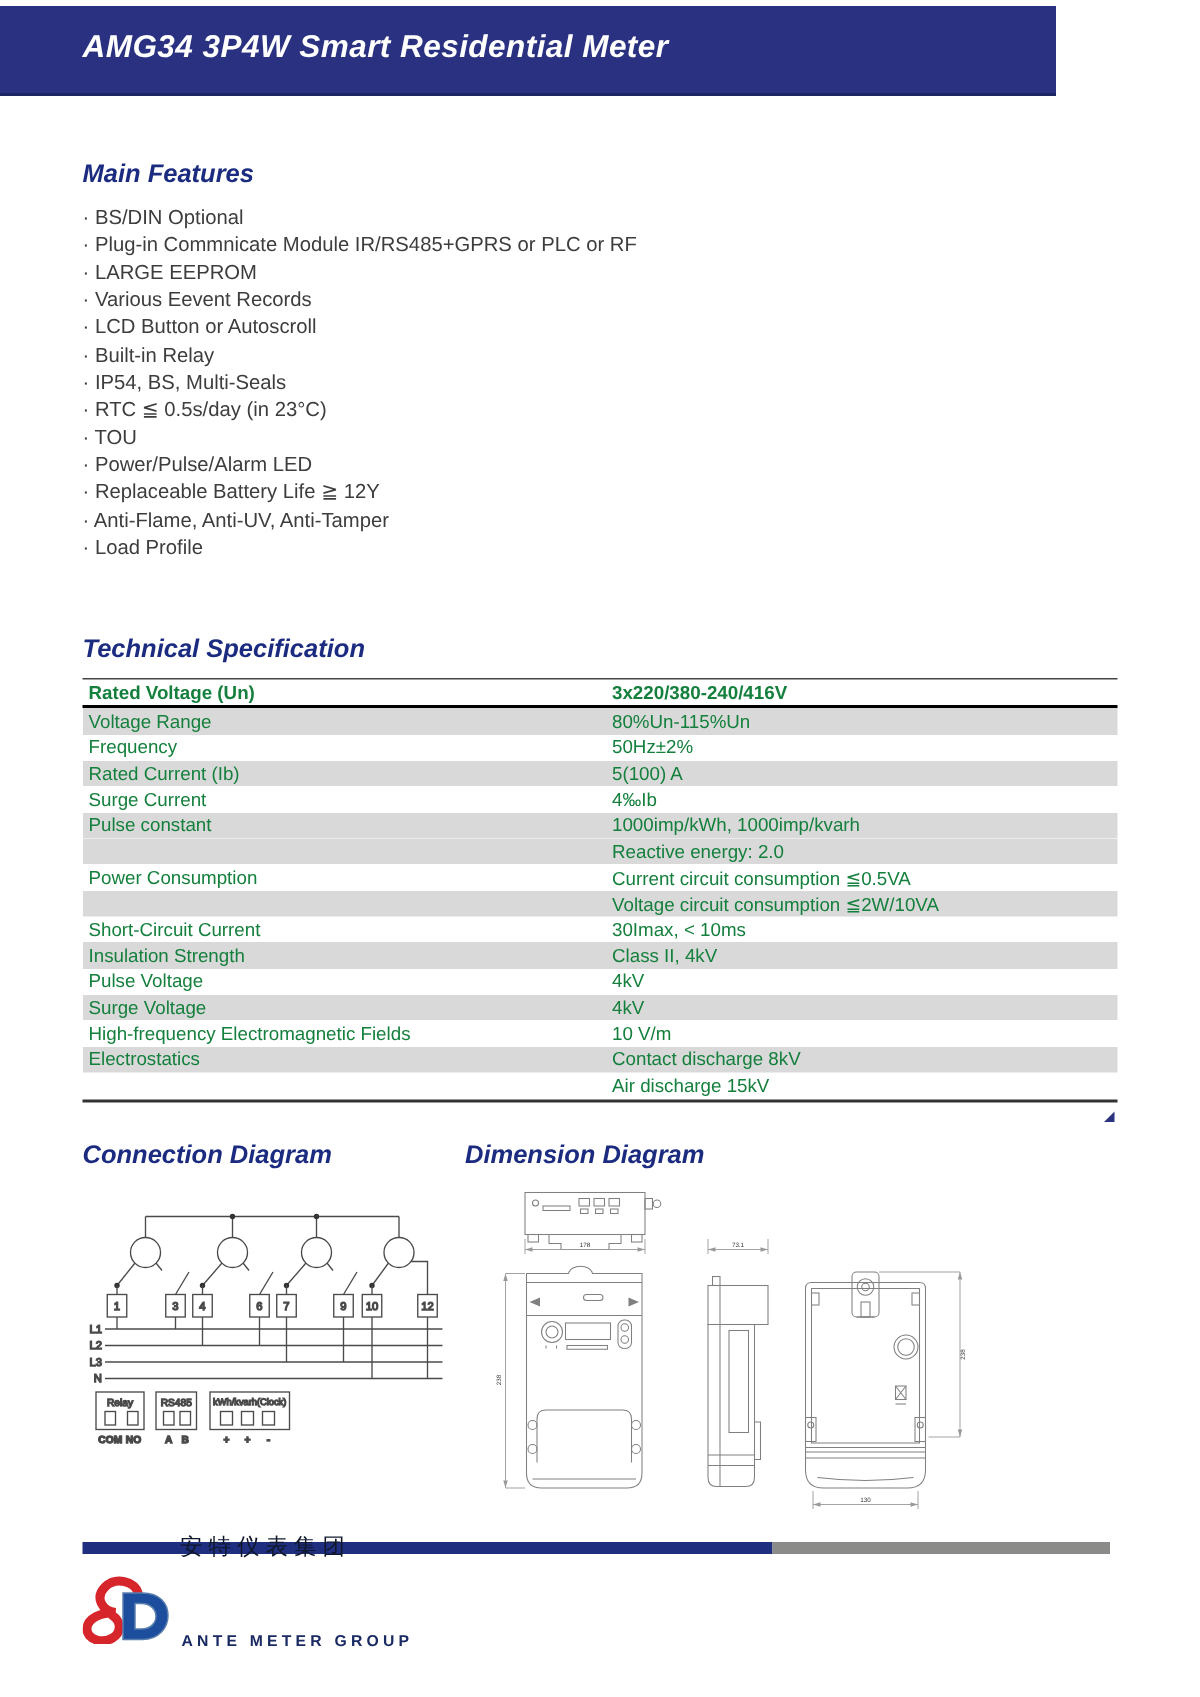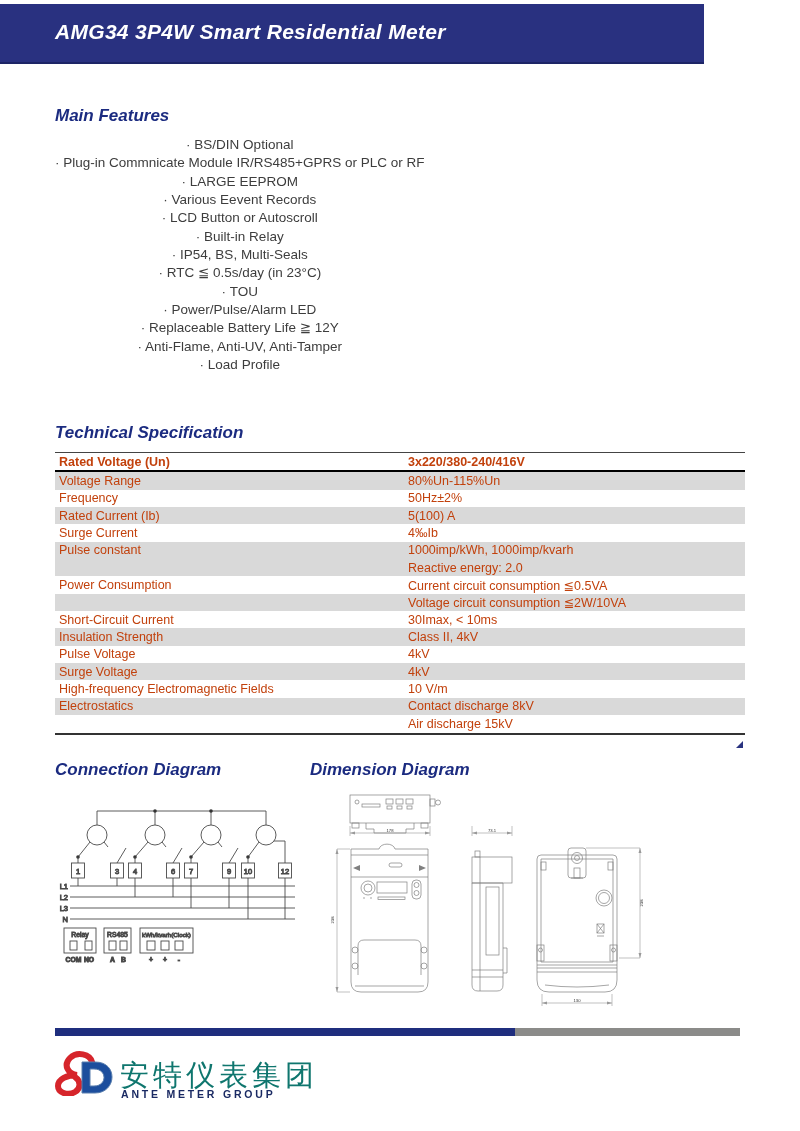--- a/index.html
+++ b/index.html
@@ -8,45 +8,45 @@
   
   .band{position:absolute;left:0;top:4px;width:704px;height:58px;background:#293180;
         border-bottom:2px solid #1d2566;}
   .band .title{position:absolute;left:55px;top:16px;color:#fff;font-size:21px;
         font-weight:bold;font-style:italic;letter-spacing:.3px;}
   
   .sec{position:absolute;left:55px;margin:0;font-size:17px;font-weight:bold;
        font-style:italic;color:#1b2b80;}
   
   .features{position:absolute;left:55px;top:136px;margin:0;padding:0;list-style:none;}
-  .features li{font-size:13.5px;line-height:18.35px;color:#3d3d3d;text-align:center;}
+  .features li{font-size:13.5px;line-height:18.35px;color:#3d3d3d;}
   .features li::before{content:"· ";}
   
   .spec{position:absolute;left:55px;top:452px;width:690px;border-collapse:collapse;
         table-layout:fixed;border-top:1px solid #444;border-bottom:2px solid #333;}
-  .spec td{height:17.35px;padding:0 0 0 4px;font-size:12.5px;color:#c2410c;
+  .spec td{height:17.35px;padding:0 0 0 4px;font-size:12.5px;color:#15803d;
         vertical-align:middle;overflow:hidden;white-space:nowrap;}
   .spec td:first-child{width:345px;}
   .spec tr.g{background:#d9d9d9;}
   .spec tr.head td{font-weight:bold;border-bottom:2.5px solid #000;}
   .tri{position:absolute;left:736px;top:741px;width:0;height:0;
        border-left:7px solid transparent;border-bottom:7px solid #2a3380;}
   
   .diagrams{position:absolute;left:0;top:780px;}
   .diagrams text{font-family:"Liberation Sans",sans-serif;fill:#333;}
   .cgrp{stroke:#4a4a4a;stroke-width:0.9;fill:none;}
   .dgrp{stroke:#808080;stroke-width:0.7;fill:none;}
   .dims{stroke:#999;stroke-width:0.6;fill:none;}
   .dimtx{font-size:4.2px;fill:#999;stroke:none;}
   
   .bar-blue{position:absolute;left:55px;top:1028px;width:460px;height:8px;background:#1f2e7e;}
   .bar-gray{position:absolute;left:515px;top:1028px;width:225px;height:8px;background:#8b8b89;}
   .logo-mark{position:absolute;left:55px;top:1050px;}
-  .logo-cn{position:absolute;left:120px;top:1056px;font-size:29px;letter-spacing:4px;
-        color:#0f766e;font-family:"DejaVu Sans",sans-serif;}
+  .logo-cn{position:absolute;left:120px;top:1022px;font-size:15px;letter-spacing:4px;
+        color:#0f172a;font-family:"DejaVu Sans",sans-serif;}
   .logo-en{position:absolute;left:121px;top:1088px;font-size:10.5px;font-weight:bold;
         letter-spacing:2.8px;color:#1a2a63;}
 </style>
 </head>
 <body>
 
 <div class="page">
 
   <div class="band">
     <div class="title">AMG34 3P4W Smart Residential Meter</div>

